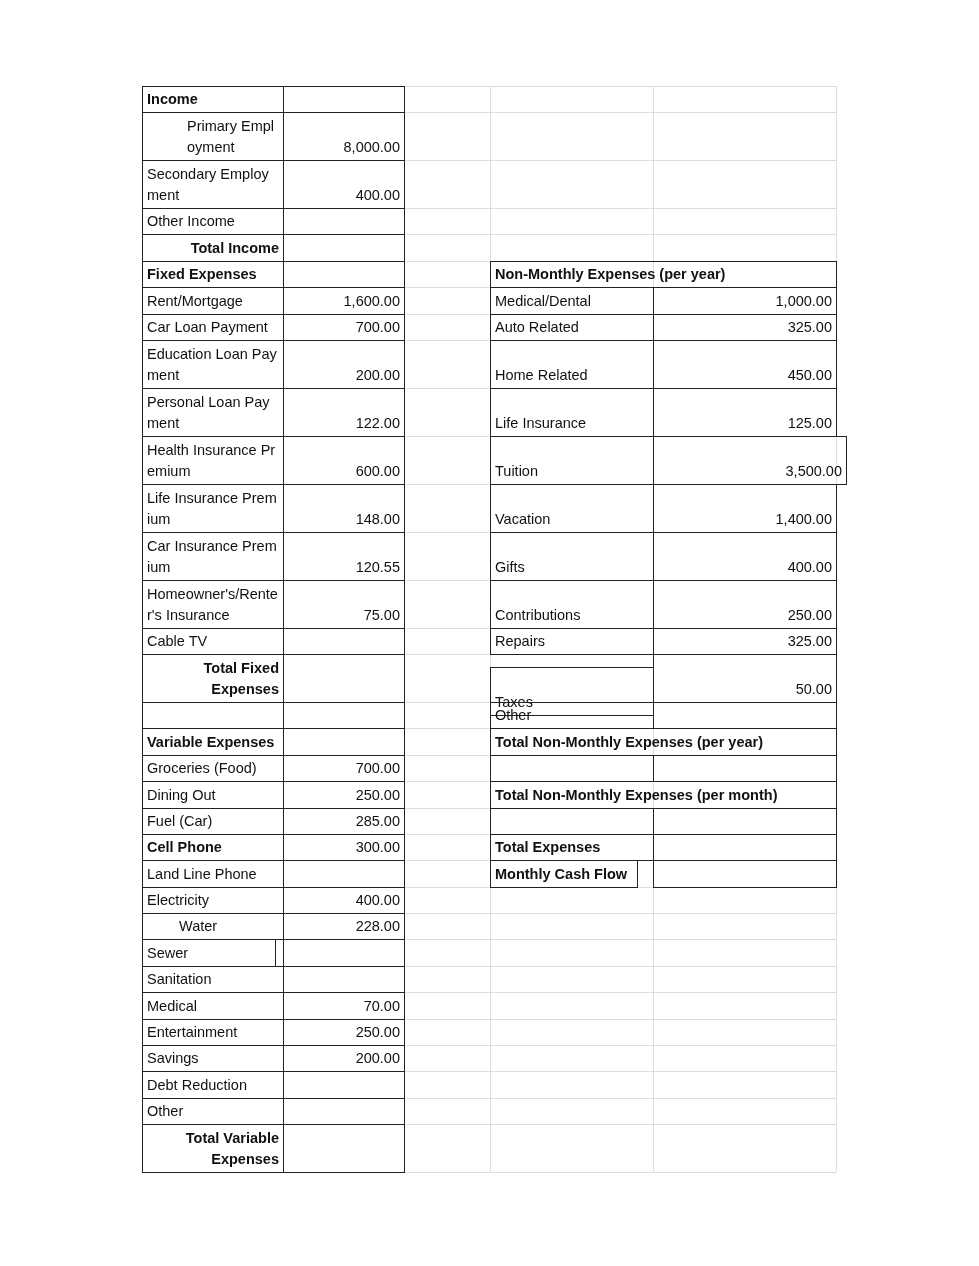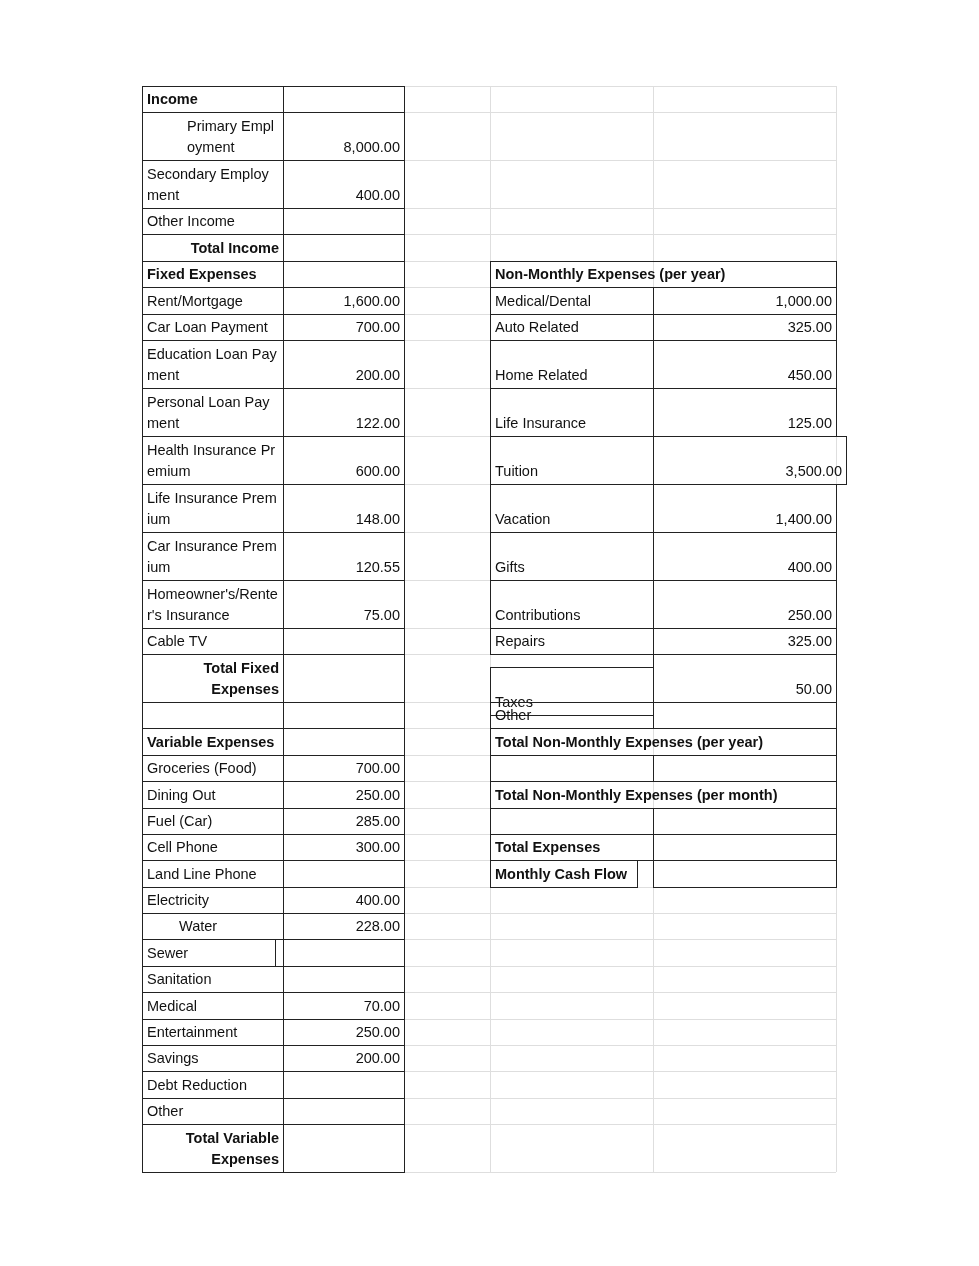--- a/index.html
+++ b/index.html
@@ -181,21 +181,21 @@
     </div>
     <div class="cell b right" style="left: 283px; top: 781px; width: 122px; height: 28px;">
       <span>250.00</span>
     </div>
     <div class="cell b left label" style="left: 142px; top: 808px; width: 142px; height: 27px;">
       <span>Fuel (Car)</span>
     </div>
     <div class="cell b right" style="left: 283px; top: 808px; width: 122px; height: 27px;">
       <span>285.00</span>
     </div>
-    <div class="cell b left label" style="left: 142px; top: 834px; width: 142px; height: 27px;">
+    <div class="cell b left label" style="left: 142px; top: 834px; width: 142px; height: 27px; font-weight: bold;">
       <span>Cell Phone</span>
     </div>
     <div class="cell b right" style="left: 283px; top: 834px; width: 122px; height: 27px;">
       <span>300.00</span>
     </div>
     <div class="cell b left label" style="left: 142px; top: 860px; width: 142px; height: 28px;">
       <span>Land Line Phone</span>
     </div>
     <div class="cell b right" style="left: 283px; top: 860px; width: 122px; height: 28px;">
       <span></span>

